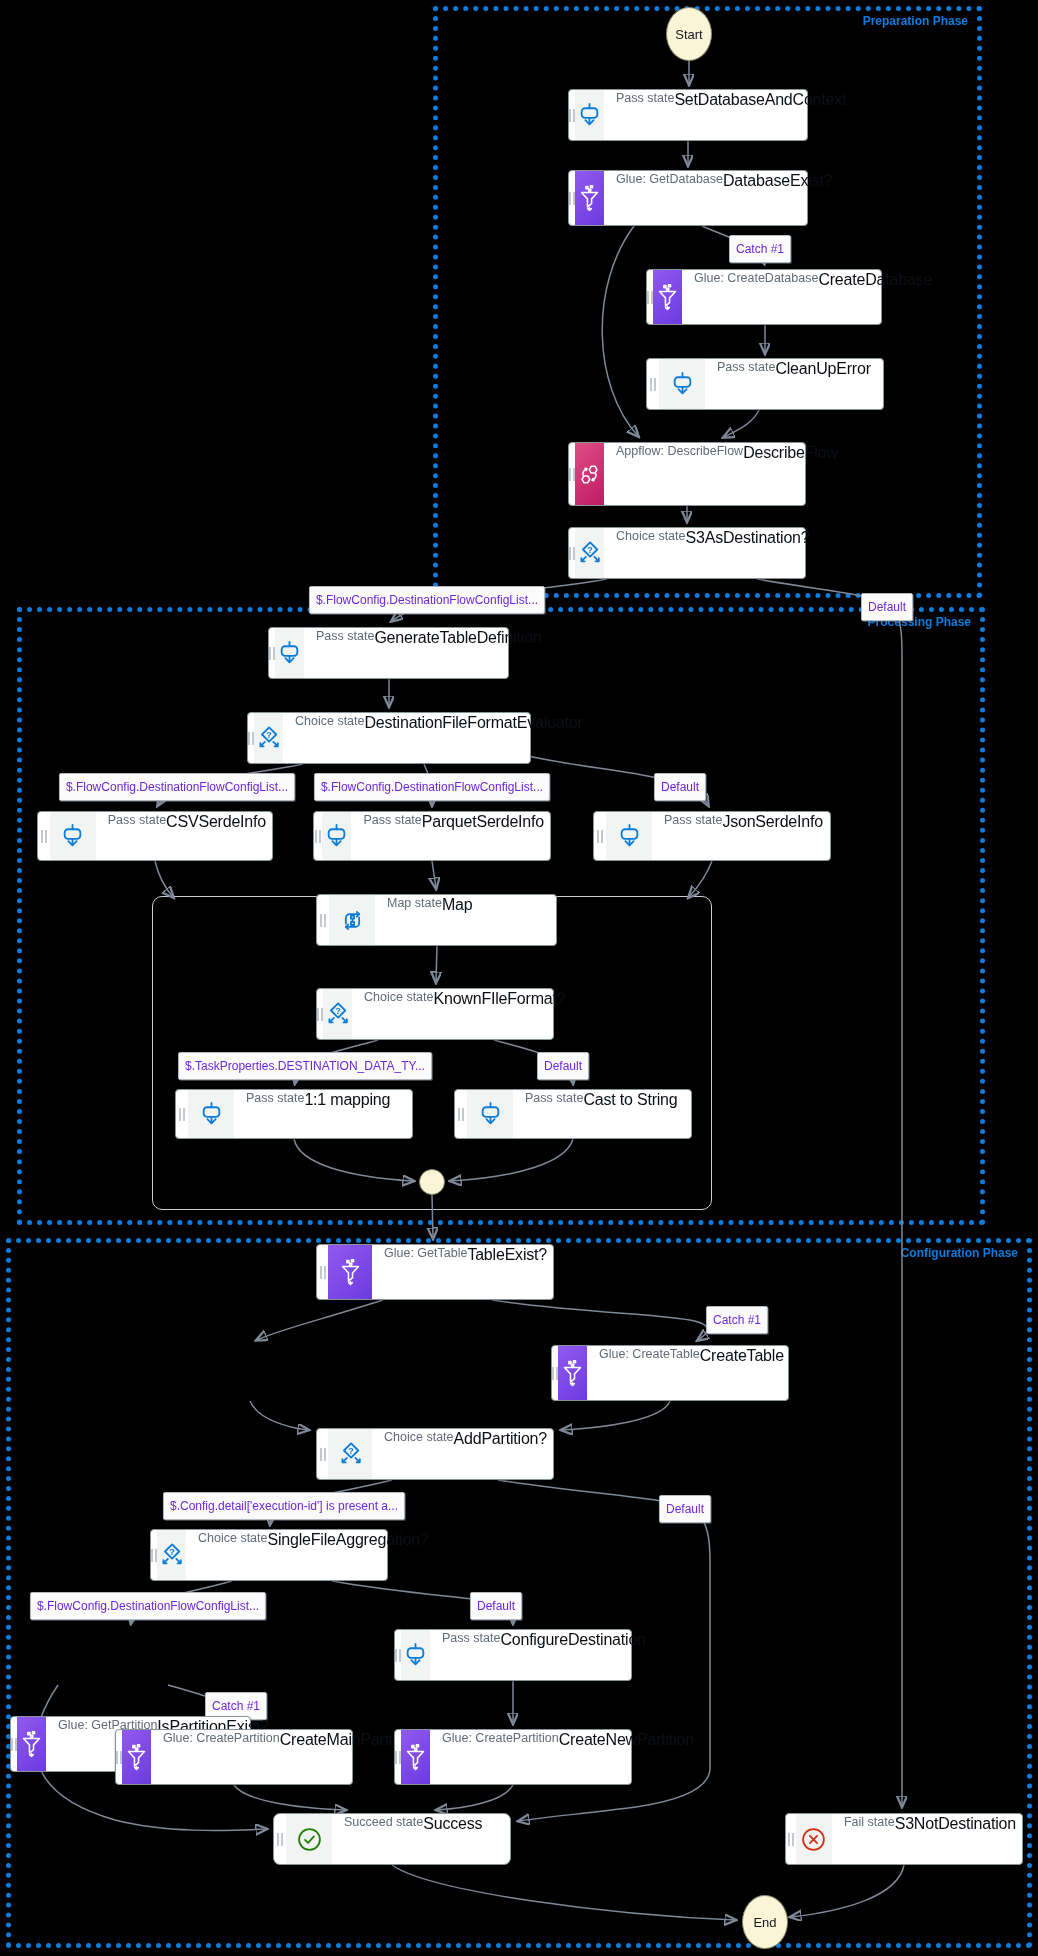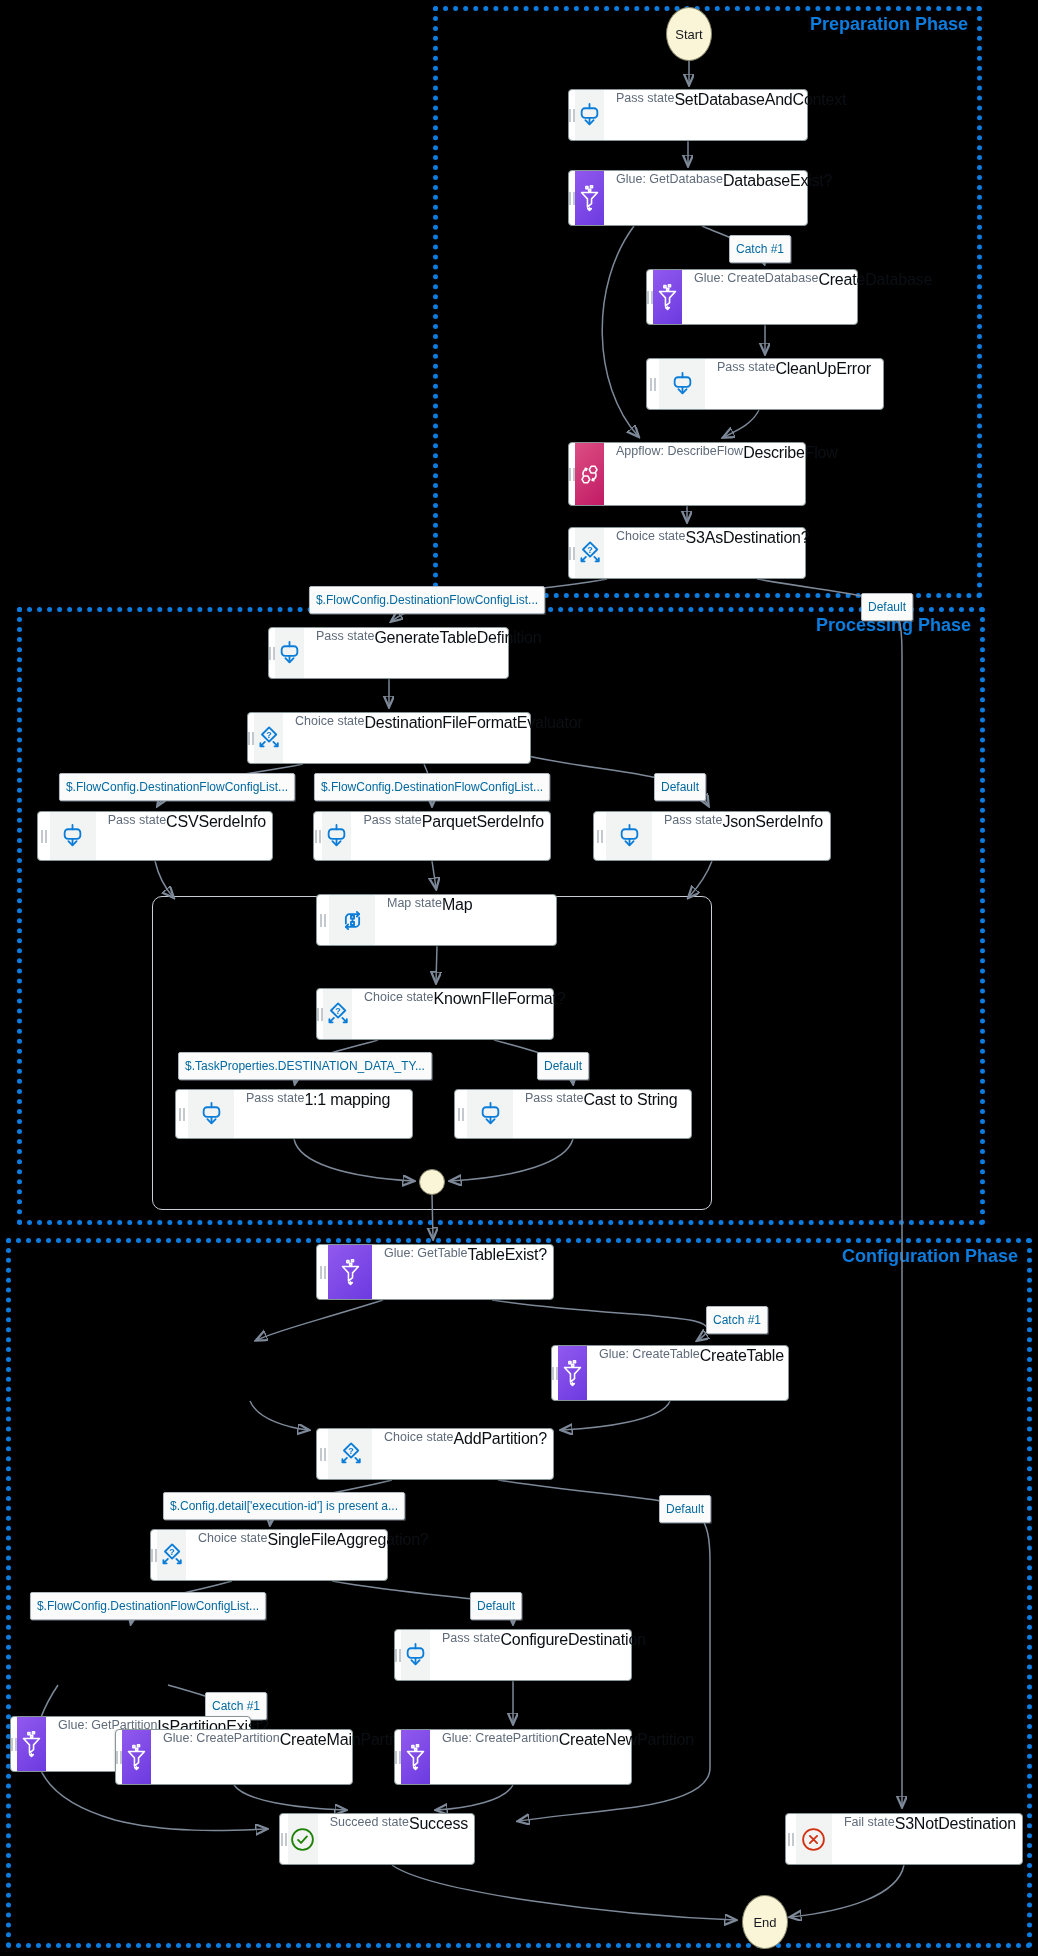--- a/index.html
+++ b/index.html
@@ -1,24 +1,24 @@
 <!DOCTYPE html>
 <html><head>
 <meta charset="utf-8">
 <style>
   html,body{margin:0;padding:0;background:#000;}
   #stage{position:relative;width:1038px;height:1956px;background:#000;overflow:hidden;
          font-family:"Liberation Sans", sans-serif;}
   .phase{position:absolute;border:5px dotted #0b7ce0;box-sizing:border-box;border-radius:2px;}
-  .phase-title{position:absolute;top:3px;right:9px;color:#0c7dde;font-size:18px;font-weight:700;}
+  .phase-title{position:absolute;top:3px;right:9px;color:#0c7dde;font-size:12px;font-weight:700;}
   .group{position:absolute;border:1px solid #c9ced4;border-radius:10px;box-sizing:border-box;background:transparent;}
   #edges{position:absolute;left:0;top:0;z-index:3;}
   #edges path{fill:none;stroke:#7d8998;stroke-width:1.5;}
   .elabel{position:absolute;z-index:4;transform:translate(-50%,-50%);background:#fbfbfb;
-          border:1px solid #b1b9c0;border-radius:2px;color:#0369a1;font-size:12px;line-height:14px;
+          border:1px solid #b1b9c0;border-radius:2px;color:#6d28d9;font-size:12px;line-height:14px;
           padding:6px 6px;white-space:nowrap;box-shadow:1px 1px 0 rgba(130,140,150,.45);}
   .node{position:absolute;z-index:5;background:#fff;border:1px solid #879596;border-radius:4px;
         box-sizing:border-box;display:flex;align-items:stretch;box-shadow:0 1px 2px rgba(0,0,0,.35);}
   .grip{width:12px;display:flex;align-items:center;justify-content:center;gap:2px;}
   .grip i{display:block;width:2px;height:13px;background:#c3c9cf;}
   .iconbox{width:46px;display:flex;align-items:center;justify-content:center;background:#f2f4f4;}
   .iconbox svg{width:29px;height:29px;fill:none;stroke:currentColor;stroke-width:1.5;
                stroke-linecap:round;stroke-linejoin:round;}
   .type-pass .iconbox,.type-choice .iconbox,.type-map .iconbox{color:#0b7dd9;}
   .type-succeed .iconbox{color:#1d8102;}
@@ -137,21 +137,21 @@
           <rect x="11.3" y="4.4" width="1.7" height="1.7"></rect>
           <path d="M5.4 7h13.2l-4.9 5.3v4l-3.4 2.8v-6.8Z"></path>
           <path d="M12 19.6v2.1M10.5 20.4l1.5 1.5 1.5-1.5"></path>
         </svg>
       </div>
       <div class="ntext">
         <div class="kind">Glue: GetDatabase</div>
         <div class="name">DatabaseExist?</div>
       </div>
     </div>
-    <div class="node type-glue" style="left: 646px; top: 269px; width: 212px; height: 56px;">
+    <div class="node type-glue" style="left: 646px; top: 269px; width: 236px; height: 56px;">
       <div class="grip">
         <i></i>
         <i></i>
       </div>
       <div class="iconbox">
         <svg viewBox="0 0 24 24" style="stroke-width:1.3">
           <rect x="9" y="2.2" width="1.7" height="1.7"></rect>
           <rect x="12.8" y="1.4" width="1.7" height="1.7"></rect>
           <rect x="11.3" y="4.4" width="1.7" height="1.7"></rect>
           <path d="M5.4 7h13.2l-4.9 5.3v4l-3.4 2.8v-6.8Z"></path>
@@ -524,21 +524,21 @@
           <rect x="11.3" y="4.4" width="1.7" height="1.7"></rect>
           <path d="M5.4 7h13.2l-4.9 5.3v4l-3.4 2.8v-6.8Z"></path>
           <path d="M12 19.6v2.1M10.5 20.4l1.5 1.5 1.5-1.5"></path>
         </svg>
       </div>
       <div class="ntext">
         <div class="kind">Glue: CreatePartition</div>
         <div class="name">CreateNewPartition</div>
       </div>
     </div>
-    <div class="node type-succeed" style="left: 279px; top: 1813px; width: 196px; height: 52px;">
+    <div class="node type-succeed" style="left: 273px; top: 1813px; width: 238px; height: 52px; border-radius: 7px;">
       <div class="grip">
         <i></i>
         <i></i>
       </div>
       <div class="iconbox">
         <svg viewBox="0 0 24 24">
           <circle cx="12" cy="12" r="8.6"></circle>
           <path d="M8.3 12.3l2.5 2.5 4.9-5.4"></path>
         </svg>
       </div>

